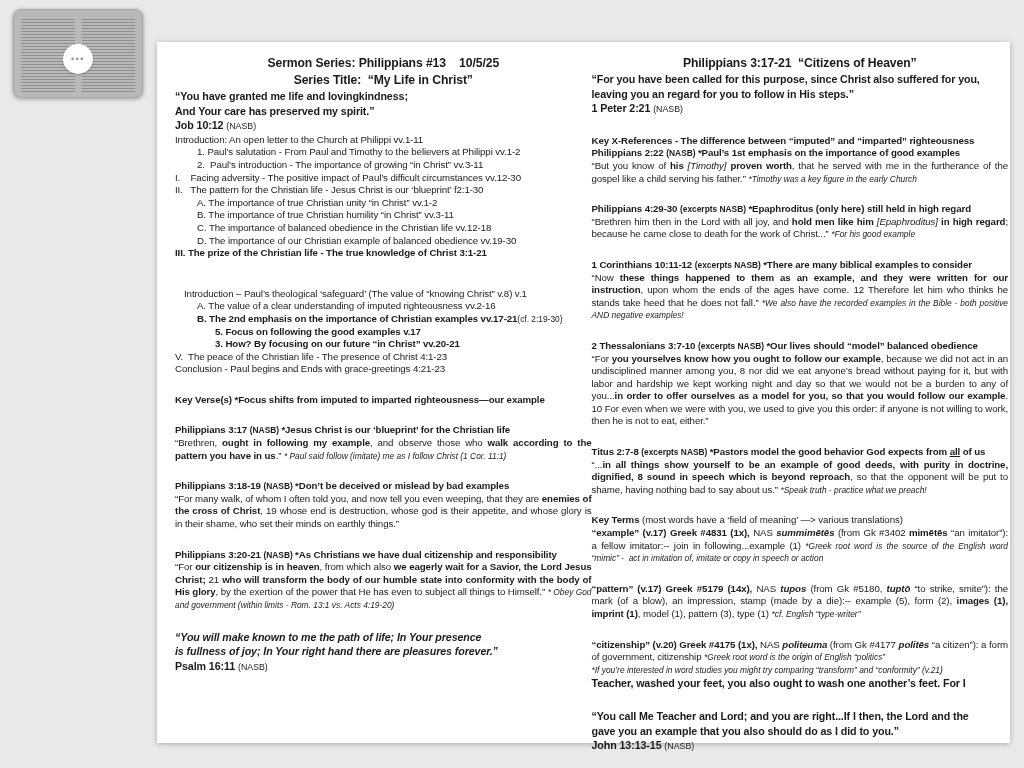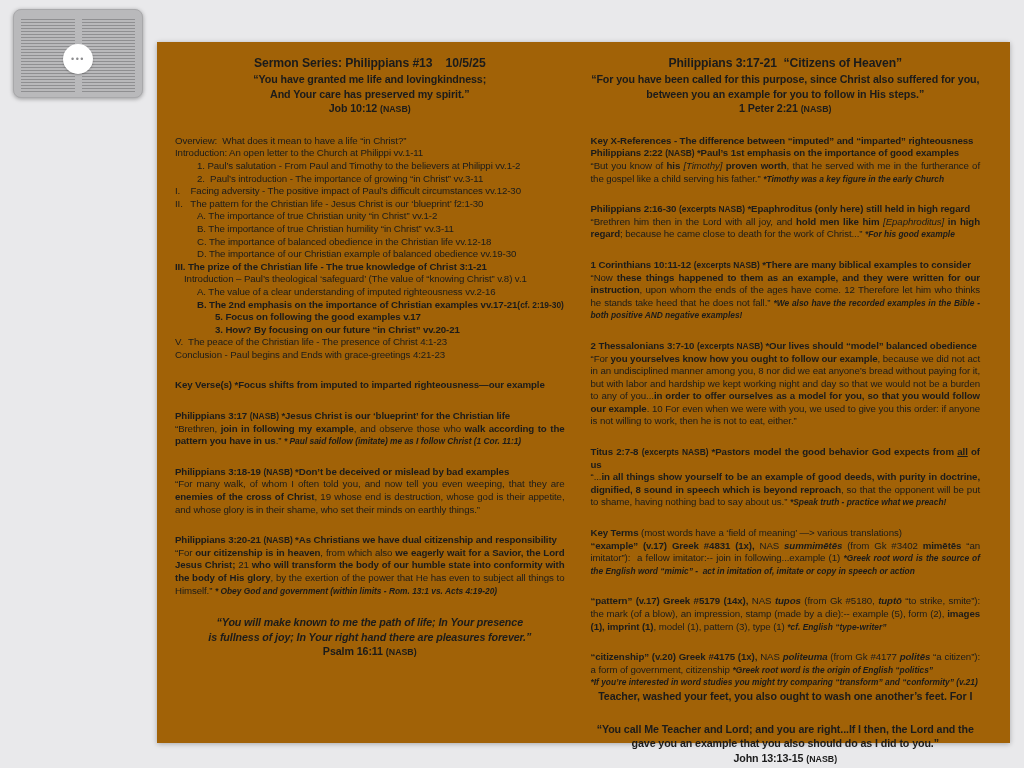--- a/index.html
+++ b/index.html
@@ -7,98 +7,98 @@
   
   .thumb{position:absolute;left:13px;top:9px;width:128px;height:87px;background:#b9b9bb;
     border-radius:8px;box-shadow:0 1px 4px rgba(0,0,0,.35);border:1px solid #a8a8aa;}
   .thumb-pg{position:absolute;left:7px;top:5px;right:7px;bottom:5px;display:flex;gap:7px;}
   .thumb-col{flex:1;margin-top:4px;
     background:repeating-linear-gradient(to bottom,#8f8f91 0 1px,rgba(0,0,0,0) 1px 3px);}
   .thumb-btn{position:absolute;left:50%;top:56%;transform:translate(-50%,-50%);width:30px;height:30px;
     background:#fff;border-radius:50%;display:flex;align-items:center;justify-content:center;
     color:#8e8e90;font-size:9px;letter-spacing:1.5px;box-shadow:0 1px 2px rgba(0,0,0,.25);cursor:pointer;}
   
-  .sheet{position:absolute;left:157px;top:42px;width:853px;height:701px;background:#a16207;
-    box-shadow:0 1px 5px rgba(0,0,0,.28);display:flex;gap:26px;padding:13px 30px 0 18px;box-sizing:border-box;}
+  .sheet{position:absolute;left:157px;top:42px;width:853px;height:701px;background:#ffffff;
+    box-shadow:0 1px 5px rgba(0,0,0,.28);display:flex;gap:0;padding:13px 2px 0 18px;box-sizing:border-box;}
   .col{flex:1;min-width:0;font-size:9.7px;line-height:12.6px;letter-spacing:-0.1px;}
   
   .blk{margin:0;}
   .k-ct{text-align:center;font-size:12.2px;line-height:17px;}
-  .k-cb,.k-cbi{text-align:center;font-size:10.7px;line-height:14.6px;}
+  .k-cb,.k-cbi{text-align:left;font-size:10.7px;line-height:14.6px;}
   .k-ln{text-align:left;}
-  .k-li{padding-left:9px;}
+  .k-li{padding-left:9px;margin-top:28px;}
   .k-l1{padding-left:22px;}
   .k-l2{padding-left:40px;}
   .k-p{text-align:justify;}
   .mt{margin-top:18px;}
   
   .seg{white-space:pre-wrap;}
   .seg.b{font-weight:bold;}
   .seg.i{font-style:italic;}
   .seg.u{text-decoration:underline;}
-  .seg.sm{font-size:8.4px;letter-spacing:0;font-weight:bold;}
+  .seg.sm{font-size:8.4px;letter-spacing:0;}
   .k-cb .seg.sm,.k-ct .seg.sm{font-size:8.8px;}
 </style>
 </head>
 <body>
 
 <div class="thumb">
   <div class="thumb-pg">
     <div class="thumb-col"></div>
     <div class="thumb-col"></div>
   </div>
   <div class="thumb-btn">
     <span>•••</span>
   </div>
 </div>
 
 <div class="sheet">
   <div class="col" id="left-col">
       <div class="blk k-ct"><span class="seg b">Sermon Series: Philippians #13    10/5/25</span></div>
+      <div class="blk k-ct"><span class="seg b">Series Title:  “My Life in Christ”</span></div>
       <div class="blk k-cb"><span class="seg b">“You have granted me life and lovingkindness;</span></div>
       <div class="blk k-cb"><span class="seg b">And Your care has preserved my spirit.”</span></div>
       <div class="blk k-cb"><span class="seg b">Job 10:12 </span><span class="seg sm">(NASB)</span></div>
-      <div class="blk k-ln mt"><span class="seg">Overview:  What does it mean to have a life “in Christ?”</span></div>
       <div class="blk k-ln"><span class="seg">Introduction: An open letter to the Church at Philippi vv.1-11</span></div>
       <div class="blk k-l1"><span class="seg">1. Paul’s salutation - From Paul and Timothy to the believers at Philippi vv.1-2</span></div>
       <div class="blk k-l1"><span class="seg">2.  Paul’s introduction - The importance of growing “in Christ” vv.3-11</span></div>
       <div class="blk k-ln"><span class="seg">I.    Facing adversity - The positive impact of Paul’s difficult circumstances vv.12-30</span></div>
       <div class="blk k-ln"><span class="seg">II.   The pattern for the Christian life - Jesus Christ is our ‘blueprint’ f2:1-30</span></div>
       <div class="blk k-l1"><span class="seg">A. The importance of true Christian unity “in Christ” vv.1-2</span></div>
       <div class="blk k-l1"><span class="seg">B. The importance of true Christian humility “in Christ” vv.3-11</span></div>
       <div class="blk k-l1"><span class="seg">C. The importance of balanced obedience in the Christian life vv.12-18</span></div>
       <div class="blk k-l1"><span class="seg">D. The importance of our Christian example of balanced obedience vv.19-30</span></div>
       <div class="blk k-ln"><span class="seg b">III. The prize of the Christian life - The true knowledge of Christ 3:1-21</span></div>
       <div class="blk k-li"><span class="seg">Introduction – Paul’s theological ‘safeguard’ (The value of “knowing Christ” v.8) v.1</span></div>
       <div class="blk k-l1"><span class="seg">A. The value of a clear understanding of imputed righteousness vv.2-16</span></div>
       <div class="blk k-l1"><span class="seg b">B. The 2nd emphasis on the importance of Christian examples vv.17-21</span><span class="seg sm">(cf. 2:19-30)</span></div>
       <div class="blk k-l2"><span class="seg b">5. Focus on following the good examples v.17</span></div>
       <div class="blk k-l2"><span class="seg b">3. How? By focusing on our future “in Christ” vv.20-21</span></div>
       <div class="blk k-ln"><span class="seg">V.  The peace of the Christian life - The presence of Christ 4:1-23</span></div>
       <div class="blk k-ln"><span class="seg">Conclusion - Paul begins and Ends with grace-greetings 4:21-23</span></div>
       <div class="blk k-p mt"><span class="seg b">Key Verse(s) *Focus shifts from imputed to imparted righteousness—our example</span></div>
       <div class="blk k-p mt"><span class="seg b">Philippians 3:17 </span><span class="seg b sm">(NASB) </span><span class="seg b">*Jesus Christ is our ‘blueprint’ for the Christian life</span></div>
-      <div class="blk k-p"><span class="seg">“Brethren, </span><span class="seg b">join in following my example</span><span class="seg">, and observe those who </span><span class="seg b">walk according to the pattern you have in us</span><span class="seg">.” </span><span class="seg i sm">* Paul said follow (imitate) me as I follow Christ (1 Cor. 11:1)</span></div>
+      <div class="blk k-p"><span class="seg">“Brethren, </span><span class="seg b">ought in following my example</span><span class="seg">, and observe those who </span><span class="seg b">walk according to the pattern you have in us</span><span class="seg">.” </span><span class="seg i sm">* Paul said follow (imitate) me as I follow Christ (1 Cor. 11:1)</span></div>
       <div class="blk k-p mt"><span class="seg b">Philippians 3:18-19 </span><span class="seg b sm">(NASB) </span><span class="seg b">*Don’t be deceived or mislead by bad examples</span></div>
       <div class="blk k-p"><span class="seg">“For many walk, of whom I often told you, and now tell you even weeping, that they are </span><span class="seg b">enemies of the cross of Christ</span><span class="seg">, 19 whose end is destruction, whose god is their appetite, and whose glory is in their shame, who set their minds on earthly things.”</span></div>
       <div class="blk k-p mt"><span class="seg b">Philippians 3:20-21 </span><span class="seg b sm">(NASB) </span><span class="seg b">*As Christians we have dual citizenship and responsibility</span></div>
       <div class="blk k-p"><span class="seg">“For </span><span class="seg b">our citizenship is in heaven</span><span class="seg">, from which also </span><span class="seg b">we eagerly wait for a Savior, the Lord Jesus Christ;</span><span class="seg"> 21 </span><span class="seg b">who will transform the body of our humble state into conformity with the body of His glory</span><span class="seg">, by the exertion of the power that He has even to subject all things to Himself.” </span><span class="seg i sm">* Obey God and government (within limits - Rom. 13:1 vs. Acts 4:19-20)</span></div>
       <div class="blk k-cbi mt"><span class="seg b i">“You will make known to me the path of life; In Your presence</span></div>
       <div class="blk k-cbi"><span class="seg b i">is fullness of joy; In Your right hand there are pleasures forever.”</span></div>
       <div class="blk k-cb"><span class="seg b">Psalm 16:11 </span><span class="seg sm">(NASB)</span></div>
     </div>
   <div class="col" id="right-col">
       <div class="blk k-ct"><span class="seg b">Philippians 3:17-21  “Citizens of Heaven”</span></div>
       <div class="blk k-cb"><span class="seg b">“For you have been called for this purpose, since Christ also suffered for you,</span></div>
-      <div class="blk k-cb"><span class="seg b">between you an example for you to follow in His steps.”</span></div>
+      <div class="blk k-cb"><span class="seg b">leaving you an regard for you to follow in His steps.”</span></div>
       <div class="blk k-cb"><span class="seg b">1 Peter 2:21 </span><span class="seg sm">(NASB)</span></div>
       <div class="blk k-p mt"><span class="seg b">Key X-References - The difference between “imputed” and “imparted” righteousness</span></div>
       <div class="blk k-p"><span class="seg b">Philippians 2:22 </span><span class="seg b sm">(NASB) </span><span class="seg b">*Paul’s 1st emphasis on the importance of good examples</span></div>
       <div class="blk k-p"><span class="seg">“But you know of </span><span class="seg b">his </span><span class="seg i">[Timothy] </span><span class="seg b">proven worth</span><span class="seg">, that he served with me in the furtherance of the gospel like a child serving his father.” </span><span class="seg i sm">*Timothy was a key figure in the early Church</span></div>
-      <div class="blk k-p mt"><span class="seg b">Philippians 2:16-30 </span><span class="seg b sm">(excerpts NASB) </span><span class="seg b">*Epaphroditus (only here) still held in high regard</span></div>
+      <div class="blk k-p mt"><span class="seg b">Philippians 4:29-30 </span><span class="seg b sm">(excerpts NASB) </span><span class="seg b">*Epaphroditus (only here) still held in high regard</span></div>
       <div class="blk k-p"><span class="seg">“Brethren him then in the Lord with all joy, and </span><span class="seg b">hold men like him </span><span class="seg i">[Epaphroditus] </span><span class="seg b">in high regard</span><span class="seg">; because he came close to death for the work of Christ...” </span><span class="seg i sm">*For his good example</span></div>
       <div class="blk k-p mt"><span class="seg b">1 Corinthians 10:11-12 </span><span class="seg b sm">(excerpts NASB) </span><span class="seg b">*There are many biblical examples to consider</span></div>
       <div class="blk k-p"><span class="seg">“Now </span><span class="seg b">these things happened to them as an example, and they were written for our instruction</span><span class="seg">, upon whom the ends of the ages have come. 12 Therefore let him who thinks he stands take heed that he does not fall.” </span><span class="seg i sm">*We also have the recorded examples in the Bible - both positive AND negative examples!</span></div>
       <div class="blk k-p mt"><span class="seg b">2 Thessalonians 3:7-10 </span><span class="seg b sm">(excerpts NASB) </span><span class="seg b">*Our lives should “model” balanced obedience</span></div>
       <div class="blk k-p"><span class="seg">“For </span><span class="seg b">you yourselves know how you ought to follow our example</span><span class="seg">, because we did not act in an undisciplined manner among you, 8 nor did we eat anyone’s bread without paying for it, but with labor and hardship we kept working night and day so that we would not be a burden to any of you...</span><span class="seg b">in order to offer ourselves as a model for you, so that you would follow our example</span><span class="seg">. 10 For even when we were with you, we used to give you this order: if anyone is not willing to work, then he is not to eat, either.”</span></div>
       <div class="blk k-p mt"><span class="seg b">Titus 2:7-8 </span><span class="seg b sm">(excerpts NASB) </span><span class="seg b">*Pastors model the good behavior God expects from </span><span class="seg b u">all</span><span class="seg b"> of us</span></div>
       <div class="blk k-p"><span class="seg">“...</span><span class="seg b">in all things show yourself to be an example of good deeds, with purity in doctrine, dignified, 8 sound in speech which is beyond reproach</span><span class="seg">, so that the opponent will be put to shame, having nothing bad to say about us.” </span><span class="seg i sm">*Speak truth - practice what we preach!</span></div>
       <div class="blk k-p mt"><span class="seg b">Key Terms </span><span class="seg">(most words have a ‘field of meaning’ —&gt; various translations)</span></div>
       <div class="blk k-p"><span class="seg b">“example” (v.17) Greek #4831 (1x), </span><span class="seg">NAS </span><span class="seg b i">summimētēs </span><span class="seg">(from Gk #3402 </span><span class="seg b">mimētēs </span><span class="seg">“an imitator”):  a fellow imitator:-- join in following...example (1) </span><span class="seg i sm">*Greek root word is the source of the English word “mimic” -  act in imitation of, imitate or copy in speech or action</span></div>
       <div class="blk k-p mt"><span class="seg b">“pattern” (v.17) Greek #5179 (14x), </span><span class="seg">NAS </span><span class="seg b i">tupos </span><span class="seg">(from Gk #5180, </span><span class="seg b i">tuptō </span><span class="seg">“to strike, smite”): the mark (of a blow), an impression, stamp (made by a die):-- example (5), form (2), </span><span class="seg b">images (1), imprint (1)</span><span class="seg">, model (1), pattern (3), type (1) </span><span class="seg i sm">*cf. English “type-writer”</span></div>

